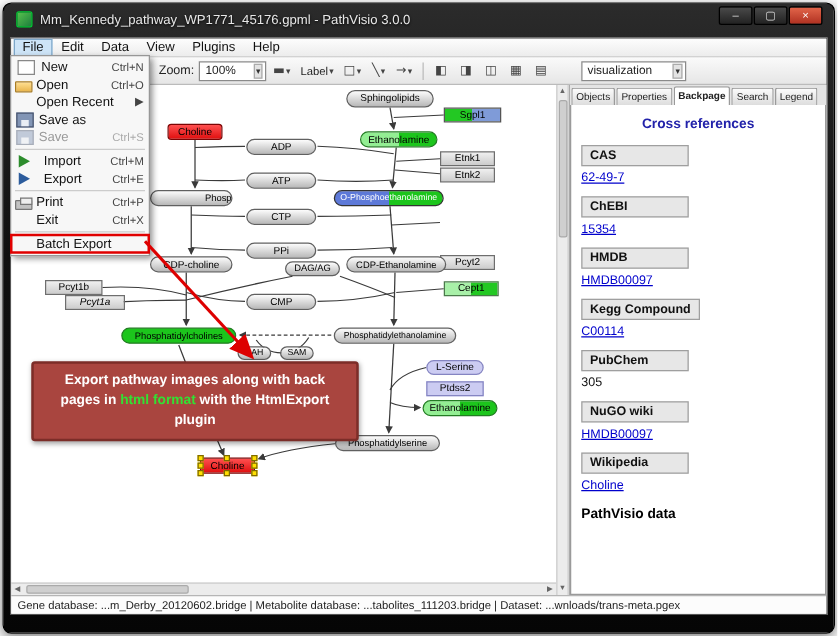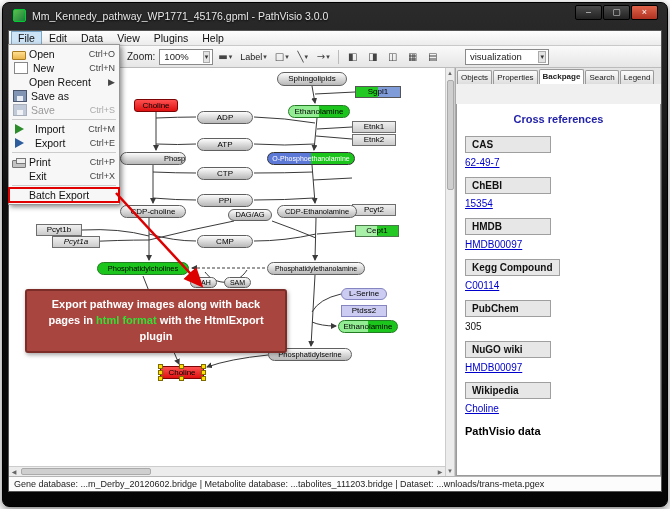--- a/index.html
+++ b/index.html
@@ -72,21 +72,21 @@
   .t-gene-green{background:linear-gradient(90deg,#a8f0a8 0 50%,#23c823 50% 100%);border:1px solid #4a7a4a;}
   .t-gene-purple{background:#ccccf2;border:1px solid #8585c2;}
   .t-gene-split-gb{background:linear-gradient(90deg,#23c823 0 50%,#7f9bd8 50% 100%);border:1px solid #555;}
   .handle{position:absolute;width:5px;height:5px;background:#ffdf00;border:1px solid #7e6a00;}
   .h-nw{left:-3px;top:-3px}.h-n{left:calc(50% - 3px);top:-3px}.h-ne{right:-3px;top:-3px}
   .h-w{left:-3px;top:calc(50% - 3px)}.h-e{right:-3px;top:calc(50% - 3px)}
   .h-sw{left:-3px;bottom:-3px}.h-s{left:calc(50% - 3px);bottom:-3px}.h-se{right:-3px;bottom:-3px}
   .edges{position:absolute;left:0;top:0;}
 
   
-  .sidebar{width:206px;background:#f0f0f0;display:flex;flex-direction:column;border-left:1px solid #aaa;gap:20px;}
+  .sidebar{width:206px;background:#f0f0f0;display:flex;flex-direction:column;border-left:1px solid #aaa;}
   .tabstrip{height:16px;display:flex;align-items:flex-end;padding:1px 1px 0;background:#e4e4e4;white-space:nowrap;overflow:hidden;}
   .tab{font-size:8px;padding:2px 3px;border:1px solid #9a9a9a;border-bottom:none;background:linear-gradient(#fbfbfb,#ddd);margin-right:1px;border-radius:2px 2px 0 0;color:#222;}
   .tab.active{background:#fff;padding-bottom:3px;font-weight:bold;}
   .bp-content{flex:1;background:#fff;border:1px solid #9a9a9a;border-top:none;padding:9px 8px;display:flex;flex-direction:column;gap:9px;overflow:hidden;}
   .bp-heading{font-size:11px;font-weight:bold;color:#2222aa;margin-bottom:2px;text-align:center;}
   .bp-section{display:flex;flex-direction:column;gap:4px;}
   .bp-header{background:#e7e7e7;border:1px solid #9f9f9f;font-size:10px;font-weight:bold;padding:2px 6px;width:fit-content;min-width:86px;color:#111;}
   .bp-link{font-size:10px;color:#0000cc;text-decoration:underline;width:fit-content;}
   .bp-value{font-size:10px;color:#111;}
   .bp-footer{font-size:11px;font-weight:bold;color:#000;margin-top:2px;}
@@ -385,28 +385,28 @@
       </div>
     </div>
 
     <div class="statusbar">
       <span>Gene database: ...m_Derby_20120602.bridge | Metabolite database: ...tabolites_111203.bridge | Dataset: ...wnloads/trans-meta.pgex</span>
     </div>
   </div>
 
   <div class="file-menu">
       <div class="menu-item">
+        <span class="mi-icon ic-new-document"></span>
+        <span class="mi-label">New</span>
+        <span class="mi-shortcut">Ctrl+N</span>
+      </div>
+      <div class="menu-item">
         <span class="mi-icon ic-open-folder"></span>
         <span class="mi-label">Open</span>
         <span class="mi-shortcut">Ctrl+O</span>
-      </div>
-      <div class="menu-item">
-        <span class="mi-icon ic-new-document"></span>
-        <span class="mi-label">New</span>
-        <span class="mi-shortcut">Ctrl+N</span>
       </div>
       <div class="menu-item">
         <span class="mi-icon"></span>
         <span class="mi-label">Open Recent</span>
         <span class="mi-shortcut arrow">▶</span>
       </div>
       <div class="menu-item">
         <span class="mi-icon ic-save-disk"></span>
         <span class="mi-label">Save as</span>
         <span class="mi-shortcut"></span>

